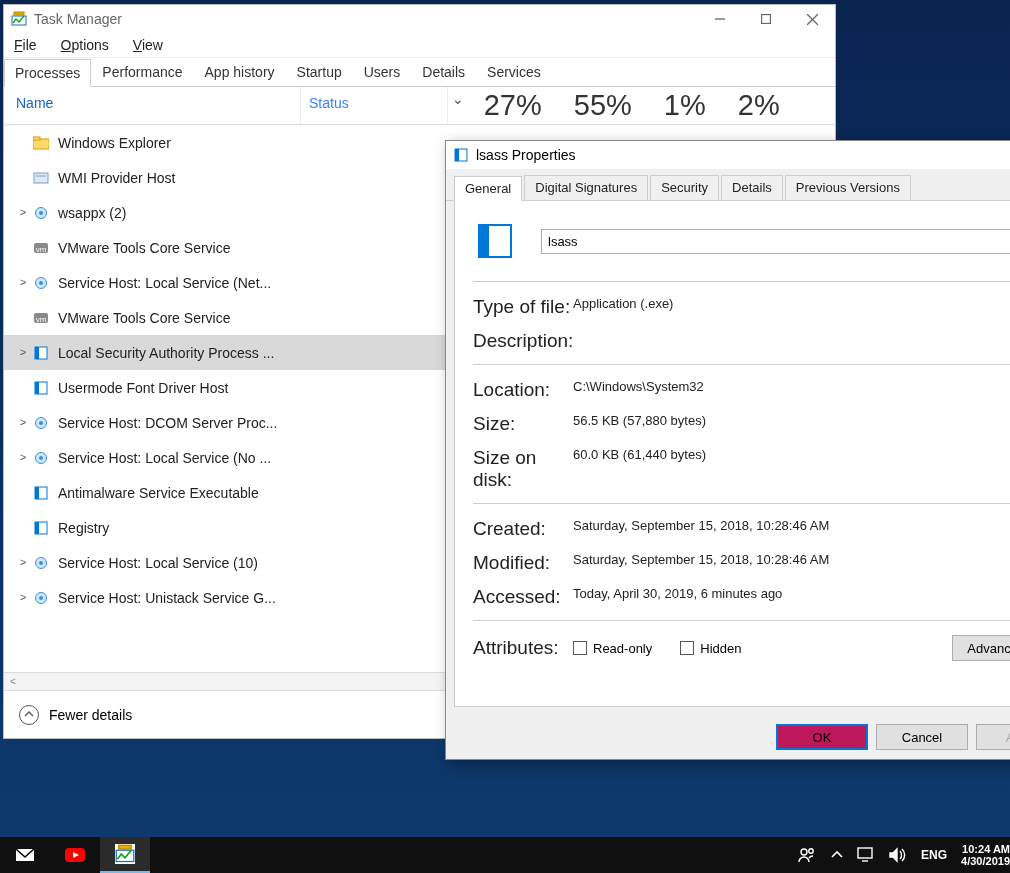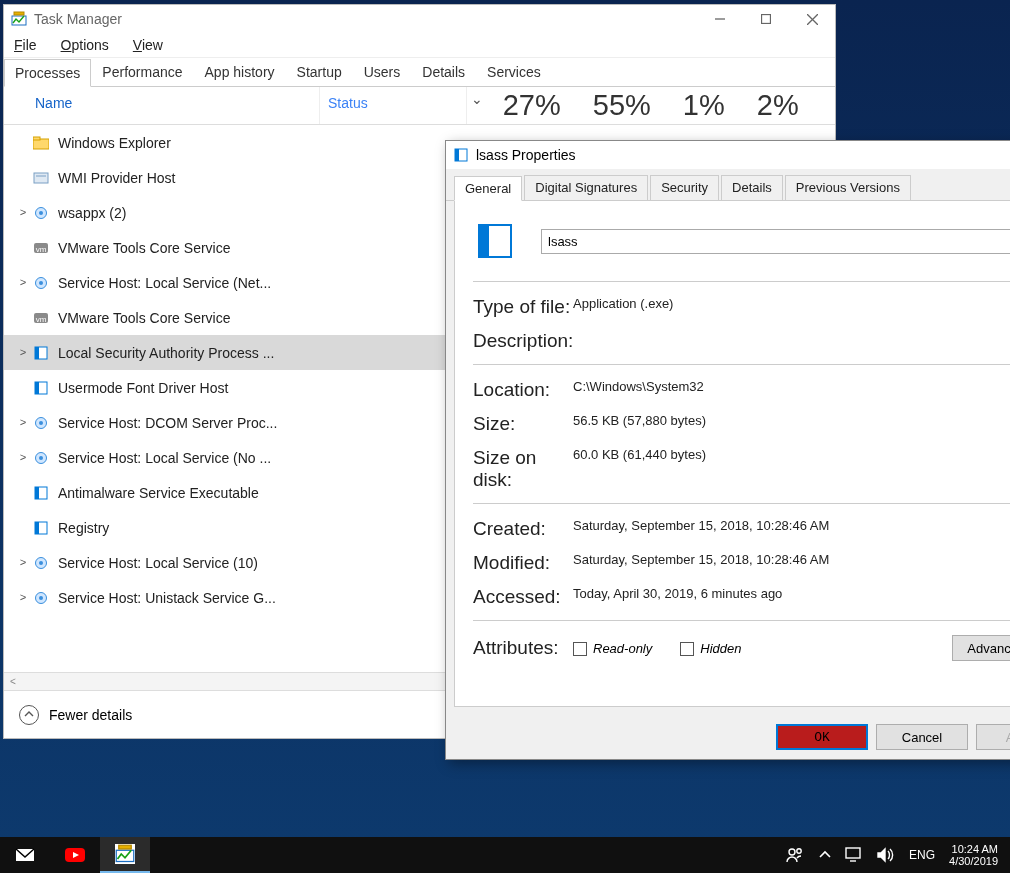--- a/index.html
+++ b/index.html
@@ -15,21 +15,21 @@
 
 .menubar{height:24px;display:flex;align-items:center;padding:0 4px;gap:12px;color:#222;}
 .menubar span{padding:2px 6px;}
 .menubar span:first-letter{text-decoration:underline;}
 
 .tabbar{display:flex;border-top:1px solid #eee;border-bottom:1px solid #ccc;height:30px;}
 .tab{padding:5px 10px;border:1px solid transparent;border-bottom:none;color:#333;}
 .tab.active{border:1px solid #ccc;border-bottom:1px solid #fff;background:#fff;font-weight:normal;position:relative;top:1px;}
 
 .colhead{display:flex;border-bottom:1px solid #ddd;height:38px;}
-.ch-name{width:297px;padding:8px 8px 0 12px;color:#1463c9;border-right:1px solid #eee;font-size:14px;margin-left:19px;}
+.ch-name{width:297px;padding:8px 8px 0 12px;color:#1463c9;border-right:1px solid #eee;font-size:14px;}
 .ch-status{width:147px;padding:8px 8px 0 8px;color:#3b82f6;border-right:1px solid #eee;}
 .ch-pct{flex:1;display:flex;}
 .ch-pct .arrow{font-size:14px;color:#555;padding:4px 4px 0 4px;}
 .ch-pct .pct{font-size:29px;color:#333;padding:2px 16px 0 16px;}
 
 .proclist{flex:1;overflow:hidden;position:relative;}
 .prow{display:flex;align-items:center;height:35px;padding-left:12px;}
 .prow.sel{background:#d9d9d9;}
 .prow .expand{width:14px;text-align:center;color:#555;font-size:11px;margin-right:2px;font-family:"Courier New",monospace;}
 .prow .picon{width:18px;height:18px;margin-right:8px;display:flex;align-items:center;justify-content:center;}
@@ -49,33 +49,33 @@
 #props .body{flex:1;background:#fff;margin:0 8px 8px 8px;border:1px solid #ccc;border-top:none;padding:18px 18px 8px 18px;}
 #props .picrow{display:flex;align-items:center;gap:24px;margin-bottom:18px;}
 #props .picbox{width:44px;height:44px;display:flex;align-items:center;justify-content:center;}
 #props .fnbox{flex:1;border:1px solid #aaa;padding:4px 6px;font-size:13px;}
 #props .sep{border-top:1px solid #ccc;margin:10px 0 14px 0;}
 #props .frow{display:flex;margin-bottom:12px;}
 #props .flabel{width:100px;font-size:19px;color:#222;}
 #props .fval{flex:1;font-size:13px;color:#222;}
 #props .attrrow{display:flex;align-items:center;}
 #props .attrrow .flabel{width:100px;}
-#props .cbw{display:flex;align-items:flex-end;gap:6px;margin-right:28px;font-size:13px;font-style:italic;}
+#props .cbw{display:flex;align-items:flex-start;gap:6px;margin-right:28px;font-size:13px;}
 #props .cbw .cb{width:14px;height:14px;border:1px solid #555;}
 #props .advanced{margin-left:auto;}
 #props .dlg-footer{height:44px;display:flex;justify-content:flex-end;align-items:center;gap:8px;padding-right:10px;}
 .btn{min-width:92px;height:26px;border:1px solid #adadad;background:#e1e1e1;font-size:13px;padding:0 14px;}
-.btn.primary{border:1px solid #0078d7;box-shadow:0 0 0 1px #0078d7 inset;background:#b91c1c;font-family:Liberation Mono, monospace;}
+.btn.primary{border:1px solid #0078d7;box-shadow:0 0 0 1px #0078d7 inset;background:#be185d;}
 .btn.disabled{color:#aaa;}
 
 
 #taskbar{position:absolute;left:0;right:0;bottom:0;height:36px;background:#101010;display:flex;align-items:center;color:#fff;}
 #taskbar .tb-item{height:36px;min-width:50px;display:flex;align-items:center;justify-content:center;}
 #taskbar .tb-item.active{background:#2b2b2b;border-bottom:2px solid #76b9ed;}
-#taskbar .tray{margin-left:auto;display:flex;align-items:center;gap:14px;padding-right:12px;font-size:12px;}
+#taskbar .tray{margin-left:auto;display:flex;align-items:center;gap:14px;font-size:12px;font-weight:bold;}
 #taskbar .clock{text-align:right;font-size:11px;line-height:12px;}
 
 
 svg{display:block;}
 </style>
 </head>
 <body>
 
 <div id="desktop">
 

